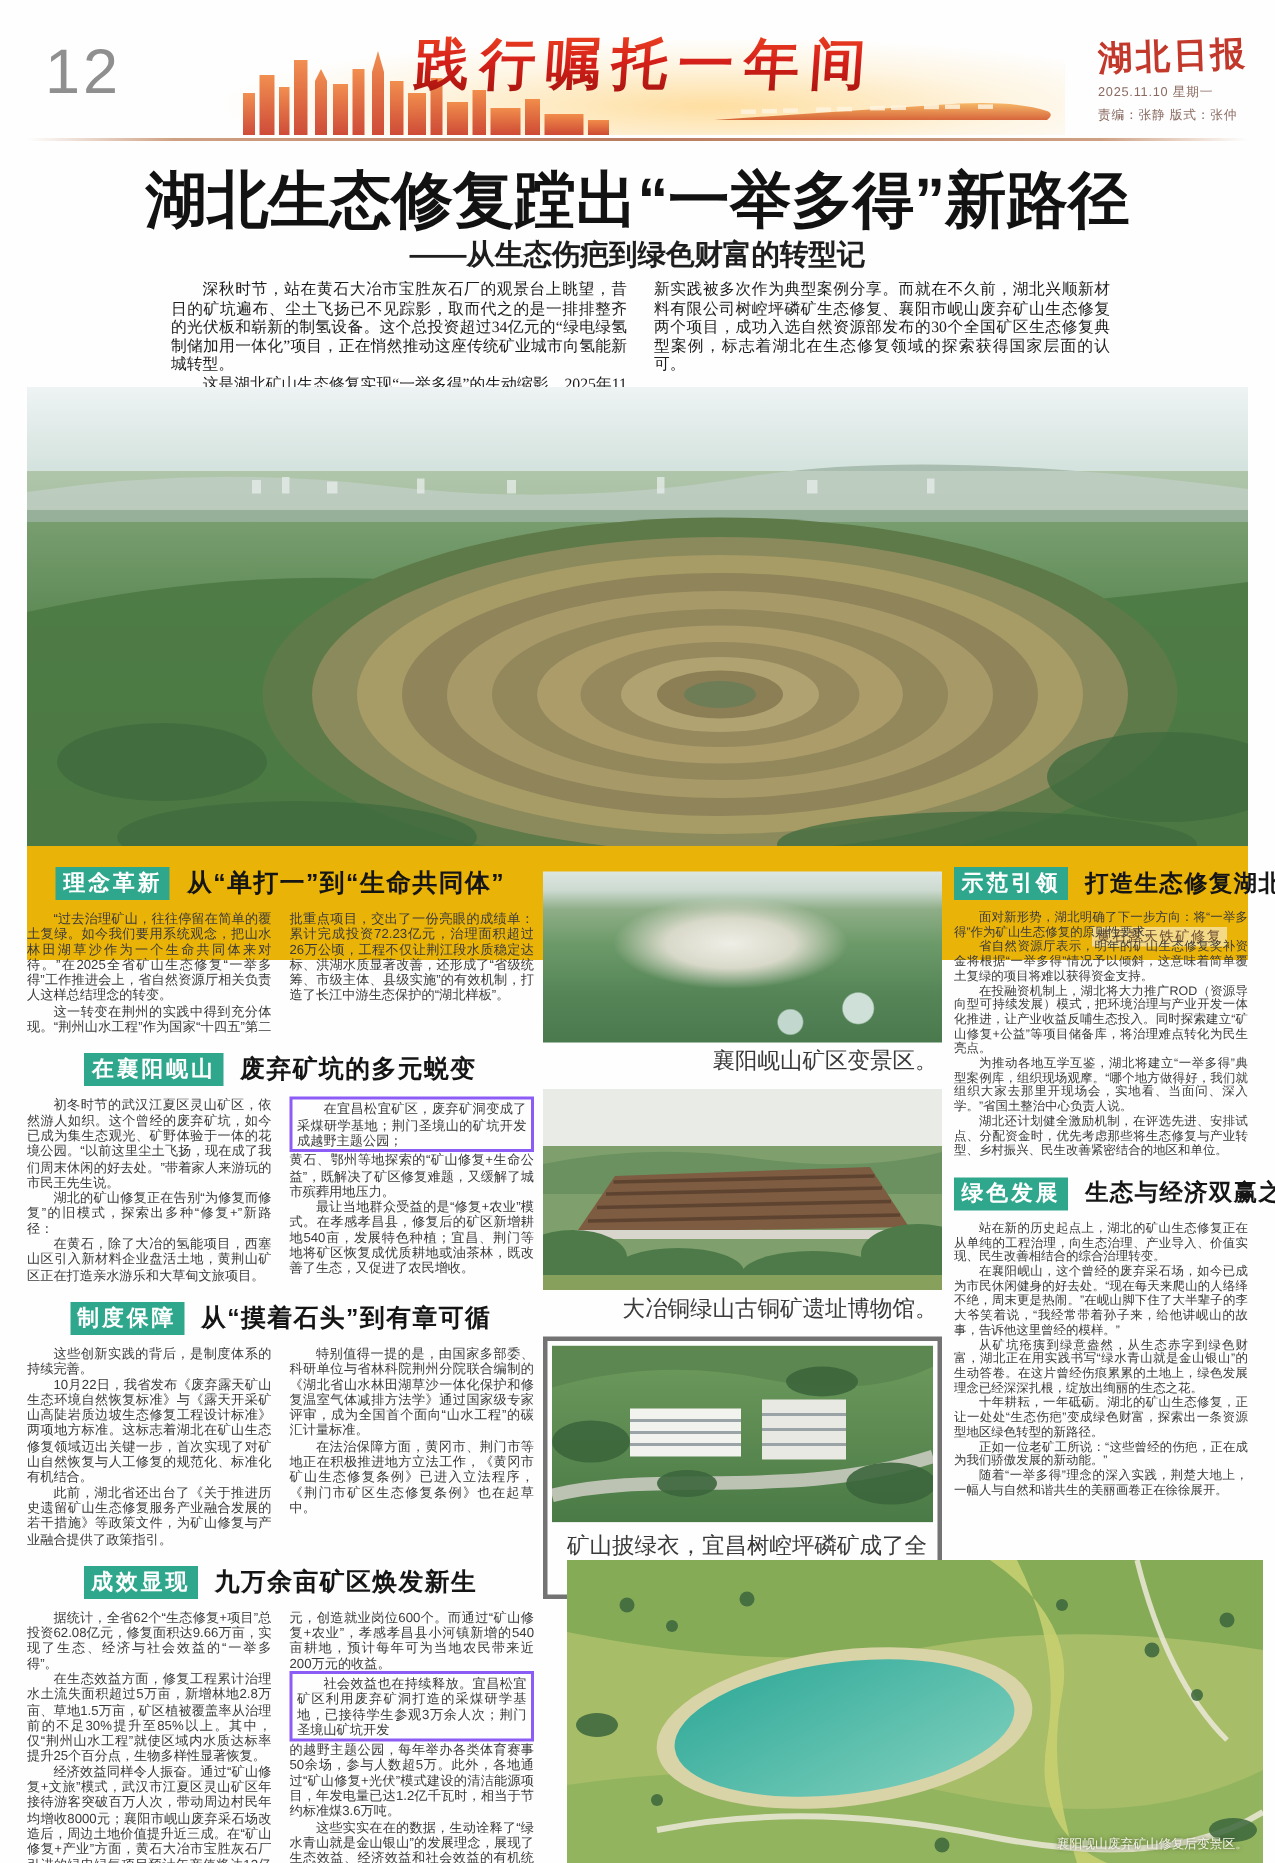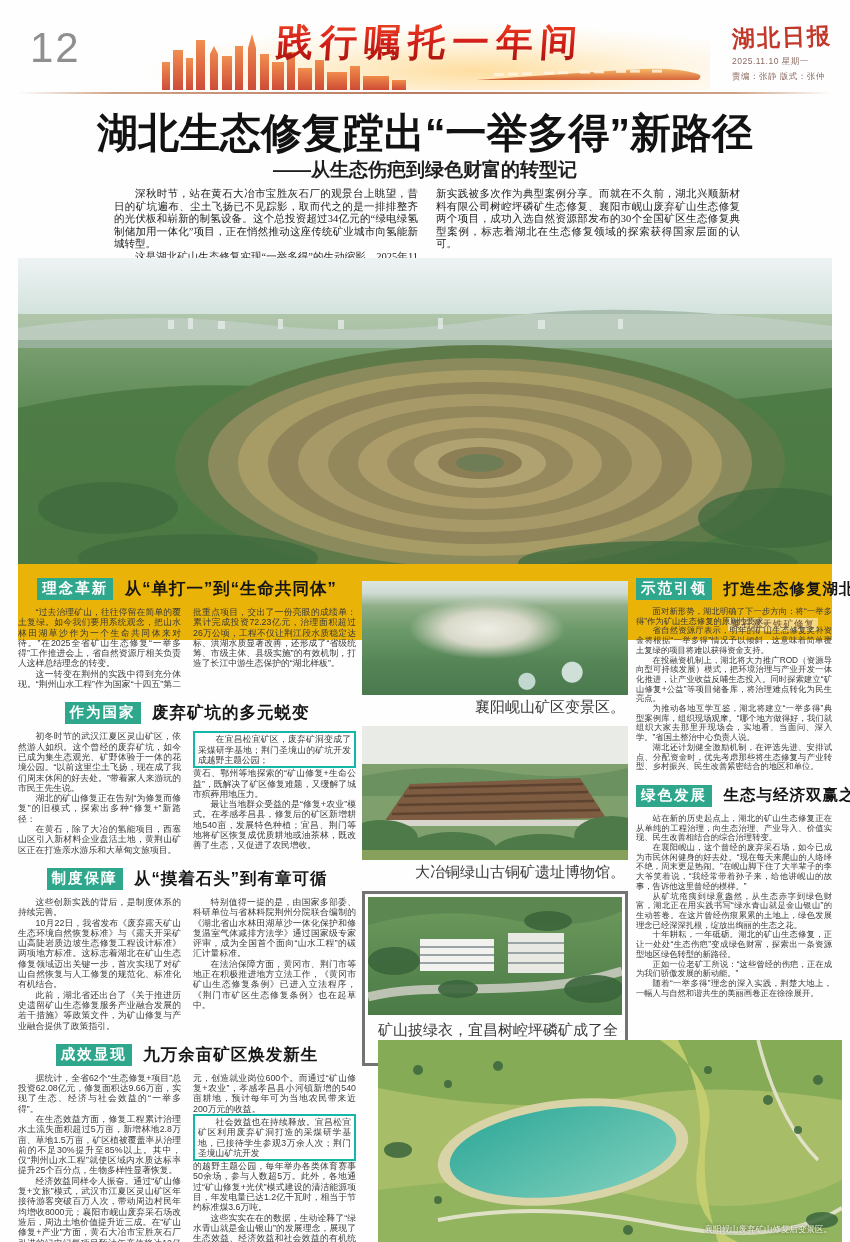--- a/index.html
+++ b/index.html
@@ -54,21 +54,21 @@
   .sec{margin-bottom:13px;}
   .sec-head{text-align:center;margin-bottom:7px;white-space:nowrap;}
   .badge{display:inline-block;background:#2fa78c;color:#fff;font-weight:700;font-size:14.5px;
     padding:1px 5px 2px;letter-spacing:2px;vertical-align:middle;}
   .sec-title{font-size:16.5px;font-weight:800;color:#151515;margin-left:7px;
     letter-spacing:1px;vertical-align:middle;}
   .flow{text-align:justify;color:#3a3a3a;}
   .flow p{margin:0;text-indent:2em;}
   .two{column-count:2;column-gap:12px;font-size:8.8px;line-height:10.3px;}
   .one{font-size:8.3px;line-height:9.7px;}
-  .hl-box{border:2px solid #14b8a6;padding:1px 3px;margin:2px 0;break-inside:avoid;}
+  .hl-box{border:2px solid #8b5cf6;padding:1px 3px;margin:2px 0;break-inside:avoid;}
   .noind{text-indent:0 !important;}
 
   
   .fig{margin:0 0 9px 0;}
   .ph{position:relative;width:266px;overflow:hidden;}
   .figcap{font-family:"Liberation Serif",serif;font-size:15px;color:#3a3a3a;
     text-align:right;margin-top:3px;padding-right:3px;}
   .fig-border{border:3px solid #737373;padding:3px;width:254px;}
   .fig-border .ph{width:254px;}
   .fig-border .figcap{text-align:right;padding:3px 4px 1px 0;}
@@ -214,21 +214,21 @@
         <span class="badge">理念革新</span>
         <span class="sec-title">从“单打一”到“生命共同体”</span>
       </div>
       <div class="flow two">
           <p>“过去治理矿山，往往停留在简单的覆土复绿。如今我们要用系统观念，把山水林田湖草沙作为一个生命共同体来对待。”在2025全省矿山生态修复“一举多得”工作推进会上，省自然资源厅相关负责人这样总结理念的转变。</p>
           <p>这一转变在荆州的实践中得到充分体现。“荆州山水工程”作为国家“十四五”第二批重点项目，交出了一份亮眼的成绩单：累计完成投资72.23亿元，治理面积超过26万公顷，工程不仅让荆江段水质稳定达标、洪湖水质显著改善，还形成了“省级统筹、市级主体、县级实施”的有效机制，打造了长江中游生态保护的“湖北样板”。</p>
         </div>
     </section>
     <section class="sec">
       <div class="sec-head">
-        <span class="badge">作为国家</span>
+        <span class="badge">在襄阳岘山</span>
         <span class="sec-title">废弃矿坑的多元蜕变</span>
       </div>
       <div class="flow two">
           <p>初冬时节的武汉江夏区灵山矿区，依然游人如织。这个曾经的废弃矿坑，如今已成为集生态观光、矿野体验于一体的花境公园。“以前这里尘土飞扬，现在成了我们周末休闲的好去处。”带着家人来游玩的市民王先生说。</p>
           <p>湖北的矿山修复正在告别“为修复而修复”的旧模式，探索出多种“修复+”新路径：</p>
           <p>在黄石，除了大冶的氢能项目，西塞山区引入新材料企业盘活土地，黄荆山矿区正在打造亲水游乐和大草甸文旅项目。</p>
           <p class="hl-box">在宜昌松宜矿区，废弃矿洞变成了采煤研学基地；荆门圣境山的矿坑开发成越野主题公园；</p>
           <p class="noind">黄石、鄂州等地探索的“矿山修复+生命公益”，既解决了矿区修复难题，又缓解了城市殡葬用地压力。</p>
           <p>最让当地群众受益的是“修复+农业”模式。在孝感孝昌县，修复后的矿区新增耕地540亩，发展特色种植；宜昌、荆门等地将矿区恢复成优质耕地或油茶林，既改善了生态，又促进了农民增收。</p>
         </div>

